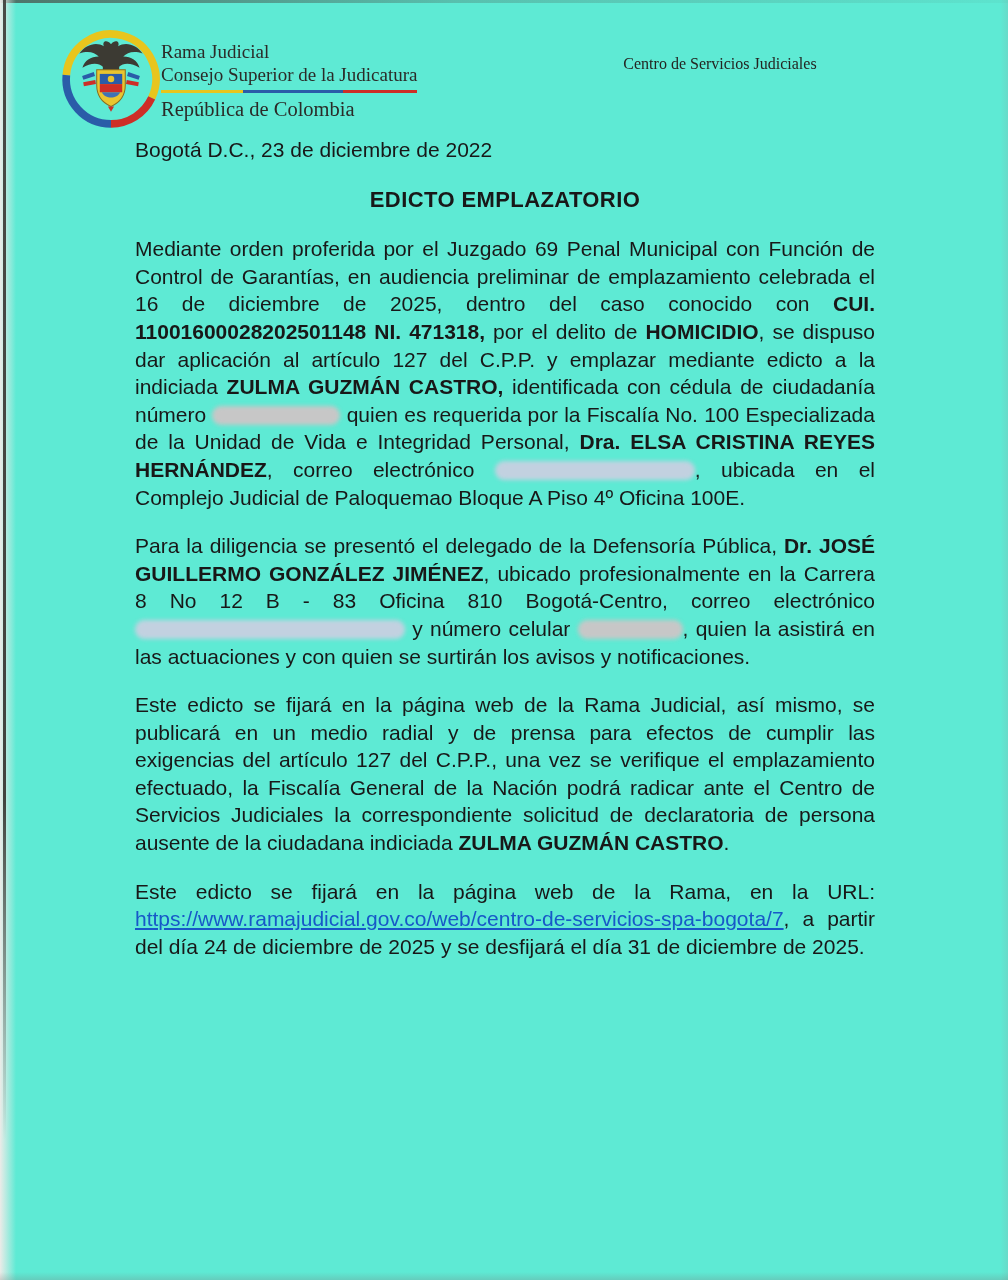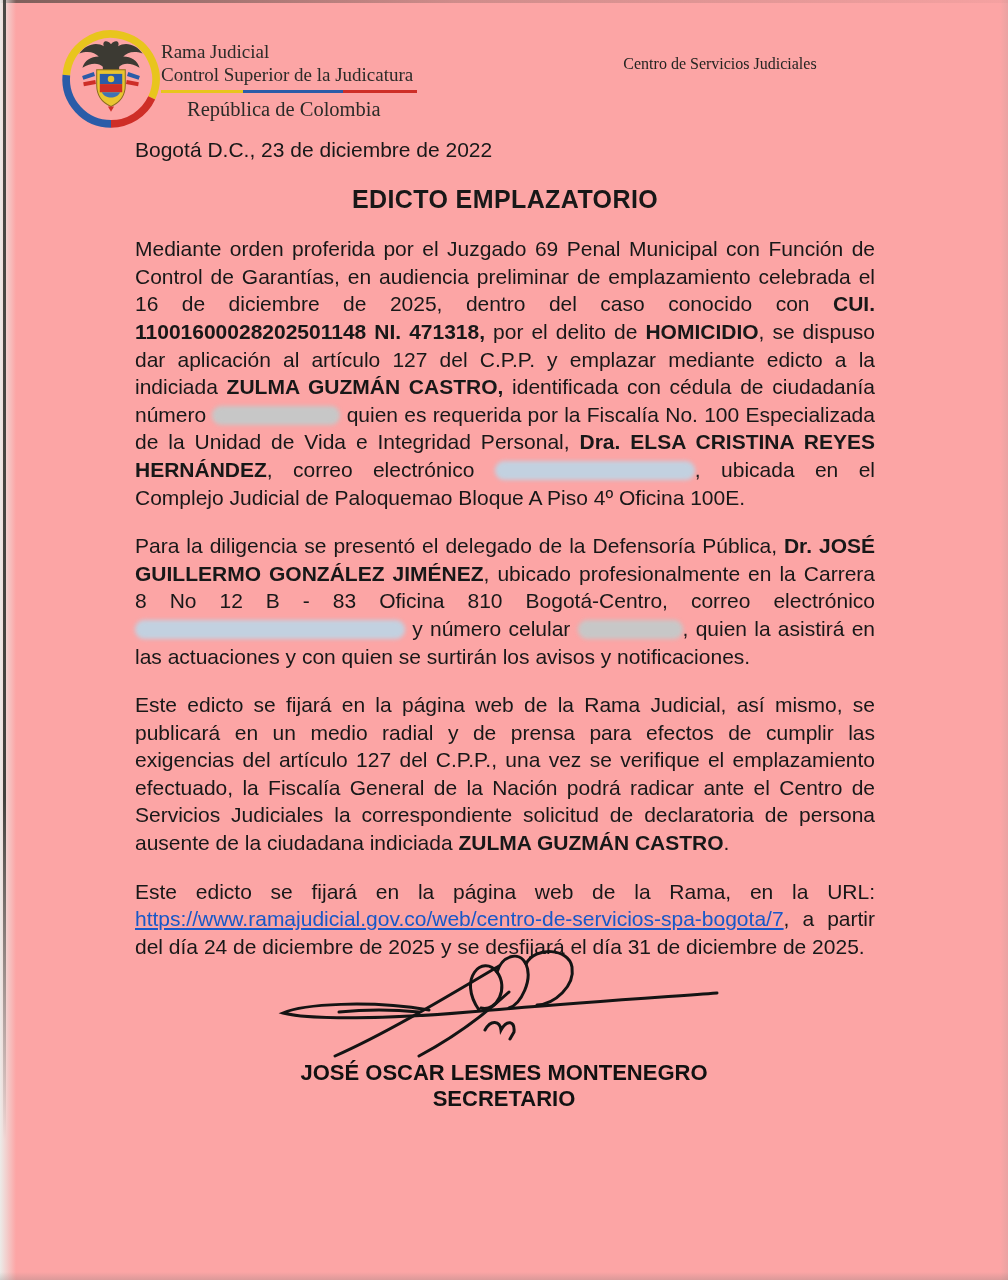--- a/index.html
+++ b/index.html
@@ -1,16 +1,16 @@
 <!DOCTYPE html>
 <html><head>
 <meta charset="utf-8">
 <style>
   html,body{margin:0;padding:0;background:#ffffff;}
-  .page{position:relative;width:1008px;height:1280px;background:#fca5a5;overflow:hidden;
+  .page{position:relative;width:1008px;height:1280px;background:#5eead4;overflow:hidden;
         font-family:"Liberation Sans",sans-serif;color:#1c1c1c;}
   
   .art-top{position:absolute;left:0;top:0;width:100%;height:3px;
            background:linear-gradient(to right,rgba(70,64,58,.7),rgba(70,64,58,.25) 45%,rgba(70,64,58,.04));}
   .art-left-strip{position:absolute;left:0;top:0;width:16px;height:100%;
            background:linear-gradient(to right,#ecebe8,rgba(253,253,252,0));}
   .art-left-line{position:absolute;left:3px;top:0;width:3px;height:1140px;
            background:linear-gradient(#4a4a46 0%,#42423e 70%,rgba(66,66,62,0) 100%);}
   .art-bottom{position:absolute;left:0;bottom:0;width:100%;height:8px;
            background:linear-gradient(to top,rgba(120,120,118,.25),rgba(120,120,118,0));}
@@ -19,29 +19,29 @@
 
   
   .logo{position:absolute;left:60px;top:28px;width:102px;height:102px;}
   .hleft{position:absolute;left:161px;top:40px;font-family:"Liberation Serif",serif;
          font-size:19px;line-height:23px;color:#2b2b28;}
   .tricolor{display:flex;width:256px;height:3px;margin:4px 0 5px 0;}
   .tricolor i{display:block;height:3px;}
   .tricolor i:nth-child(1){width:82px;}
   .tricolor i:nth-child(2){width:100px;}
   .tricolor i:nth-child(3){width:74px;}
-  .hl3{font-size:20.5px;margin-left:26px;}
+  .hl3{font-size:20.5px;}
   .hright{position:absolute;left:565px;top:50px;width:310px;text-align:center;
           font-family:"Liberation Serif",serif;font-size:16px;line-height:28px;color:#242421;}
 
   
   .docbody{position:absolute;left:135px;top:136px;width:740px;
            font-size:21px;line-height:27.6px;text-align:justify;color:#181818;}
   .date{text-align:left;margin:0 0 22px 0;}
-  .title{font-size:25px;font-weight:bold;text-align:center;margin:0 0 22px 0;letter-spacing:.4px;}
+  .title{font-size:22px;font-weight:bold;text-align:center;margin:0 0 22px 0;letter-spacing:.4px;}
   .para{margin:0 0 21px 0;}
   .b{font-weight:bold;}
   .doc-link{text-decoration:underline;cursor:pointer;}
   .redact{display:inline-block;height:19px;border-radius:9px;vertical-align:-3px;filter:blur(2px);}
   .redact.gray{background:#c7c7c7;}
   .redact.blue{background:#c2d1e0;}
 
   
   .sig{position:absolute;left:0;top:946px;width:1008px;text-align:center;}
   .sig svg{display:block;margin:0 auto;}
@@ -76,21 +76,21 @@
       <rect x="39" y="45" width="22" height="10" fill="#2a5ca8"></rect>
       <circle cx="50" cy="50" r="3.2" fill="#e9c52f"></circle>
       <rect x="39" y="55" width="22" height="8" fill="#ce2e27"></rect>
       <path d="M41 63 C44 70 56 70 59 63 Z" fill="#3f72b5"></path>
       <path d="M47 77 L50 82 L53 77 Z" fill="#ce2e27"></path>
     </svg>
   </div>
 
   <div class="hleft">
     <div>Rama Judicial</div>
-    <div>Control Superior de la Judicatura</div>
+    <div>Consejo Superior de la Judicatura</div>
     <div class="tricolor">
       <i style="background: rgb(232, 197, 29);"></i>
       <i style="background: rgb(42, 92, 168);"></i>
       <i style="background: rgb(206, 46, 39);"></i>
     </div>
     <div class="hl3">República de Colombia</div>
   </div>
 
   <div class="hright">
     <div>Centro de Servicios Judiciales</div>
@@ -98,29 +98,13 @@
 
   <div class="docbody">
     <div class="date">Bogotá D.C., 23 de diciembre de 2022</div>
     <div class="title">EDICTO EMPLAZATORIO</div>
     <p class="para"><span>Mediante orden proferida por el Juzgado 69 Penal Municipal con Función de Control de Garantías, en audiencia preliminar de emplazamiento celebrada el 16 de diciembre de 2025, dentro del caso conocido con </span><span class="b">CUI. 11001600028202501148 NI. 471318,</span><span> por el delito de </span><span class="b">HOMICIDIO</span><span>, se dispuso dar aplicación al artículo 127 del C.P.P. y emplazar mediante edicto a la indiciada </span><span class="b">ZULMA GUZMÁN CASTRO,</span><span> identificada con cédula de ciudadanía número </span><span class="redact gray" style="width: 128px;"></span><span> quien es requerida por la Fiscalía No. 100 Especializada de la Unidad de Vida e Integridad Personal, </span><span class="b">Dra. ELSA CRISTINA REYES HERNÁNDEZ</span><span>, correo electrónico </span><span class="redact blue" style="width: 200px;"></span><span>, ubicada en el Complejo Judicial de Paloquemao Bloque A Piso 4º Oficina 100E.</span></p>
     <p class="para"><span>Para la diligencia se presentó el delegado de la Defensoría Pública, </span><span class="b">Dr. JOSÉ GUILLERMO GONZÁLEZ JIMÉNEZ</span><span>, ubicado profesionalmente en la Carrera 8 No 12 B - 83 Oficina 810 Bogotá-Centro, correo electrónico </span><span class="redact blue" style="width: 270px;"></span><span> y número celular </span><span class="redact gray" style="width: 105px;"></span><span>, quien la asistirá en las actuaciones y con quien se surtirán los avisos y notificaciones.</span></p>
     <p class="para"><span>Este edicto se fijará en la página web de la Rama Judicial, así mismo, se publicará en un medio radial y de prensa para efectos de cumplir las exigencias del artículo 127 del C.P.P., una vez se verifique el emplazamiento efectuado, la Fiscalía General de la Nación podrá radicar ante el Centro de Servicios Judiciales la correspondiente solicitud de declaratoria de persona ausente de la ciudadana indiciada </span><span class="b">ZULMA GUZMÁN CASTRO</span><span>.</span></p>
     <p class="para"><span>Este edicto se fijará en la página web de la Rama, en la URL: </span><a href="#" class="doc-link" style="color: rgb(23, 88, 200);">https://www.ramajudicial.gov.co/web/centro-de-servicios-spa-bogota/7</a><span>, a partir del día 24 de diciembre de 2025 y se desfijará el día 31 de diciembre de 2025.</span></p>
   </div>
 
-  <div class="sig">
-    <svg width="470" height="112" viewBox="0 0 470 112">
-      <g fill="none" stroke="#141414" stroke-width="3" stroke-linecap="round">
-        <path d="M160 64 C100 54 34 58 14 67 C40 74 120 73 200 66 C290 58 380 52 448 47"></path>
-        <path d="M150 66 C120 63 90 64 70 66"></path>
-        <path d="M210 64 C188 32 214 8 228 26 C240 42 228 66 212 62"></path>
-        <path d="M228 26 C233 10 250 4 257 18 C264 34 252 58 240 62"></path>
-        <path d="M257 18 C266 0 300 2 303 21 C306 40 286 58 268 59"></path>
-        <path d="M66 110 C116 88 176 52 230 20"></path>
-        <path d="M150 110 C180 94 214 70 240 46"></path>
-        <path d="M216 84 c6 -11 15 -9 16 0 c6 -11 14 -9 13 2 l-4 7"></path>
-      </g>
-    </svg>
-    <div class="sig-name">JOSÉ OSCAR LESMES MONTENEGRO</div>
-    <div class="sig-role">SECRETARIO</div>
-  </div>
 </div>
 
 </body></html>

